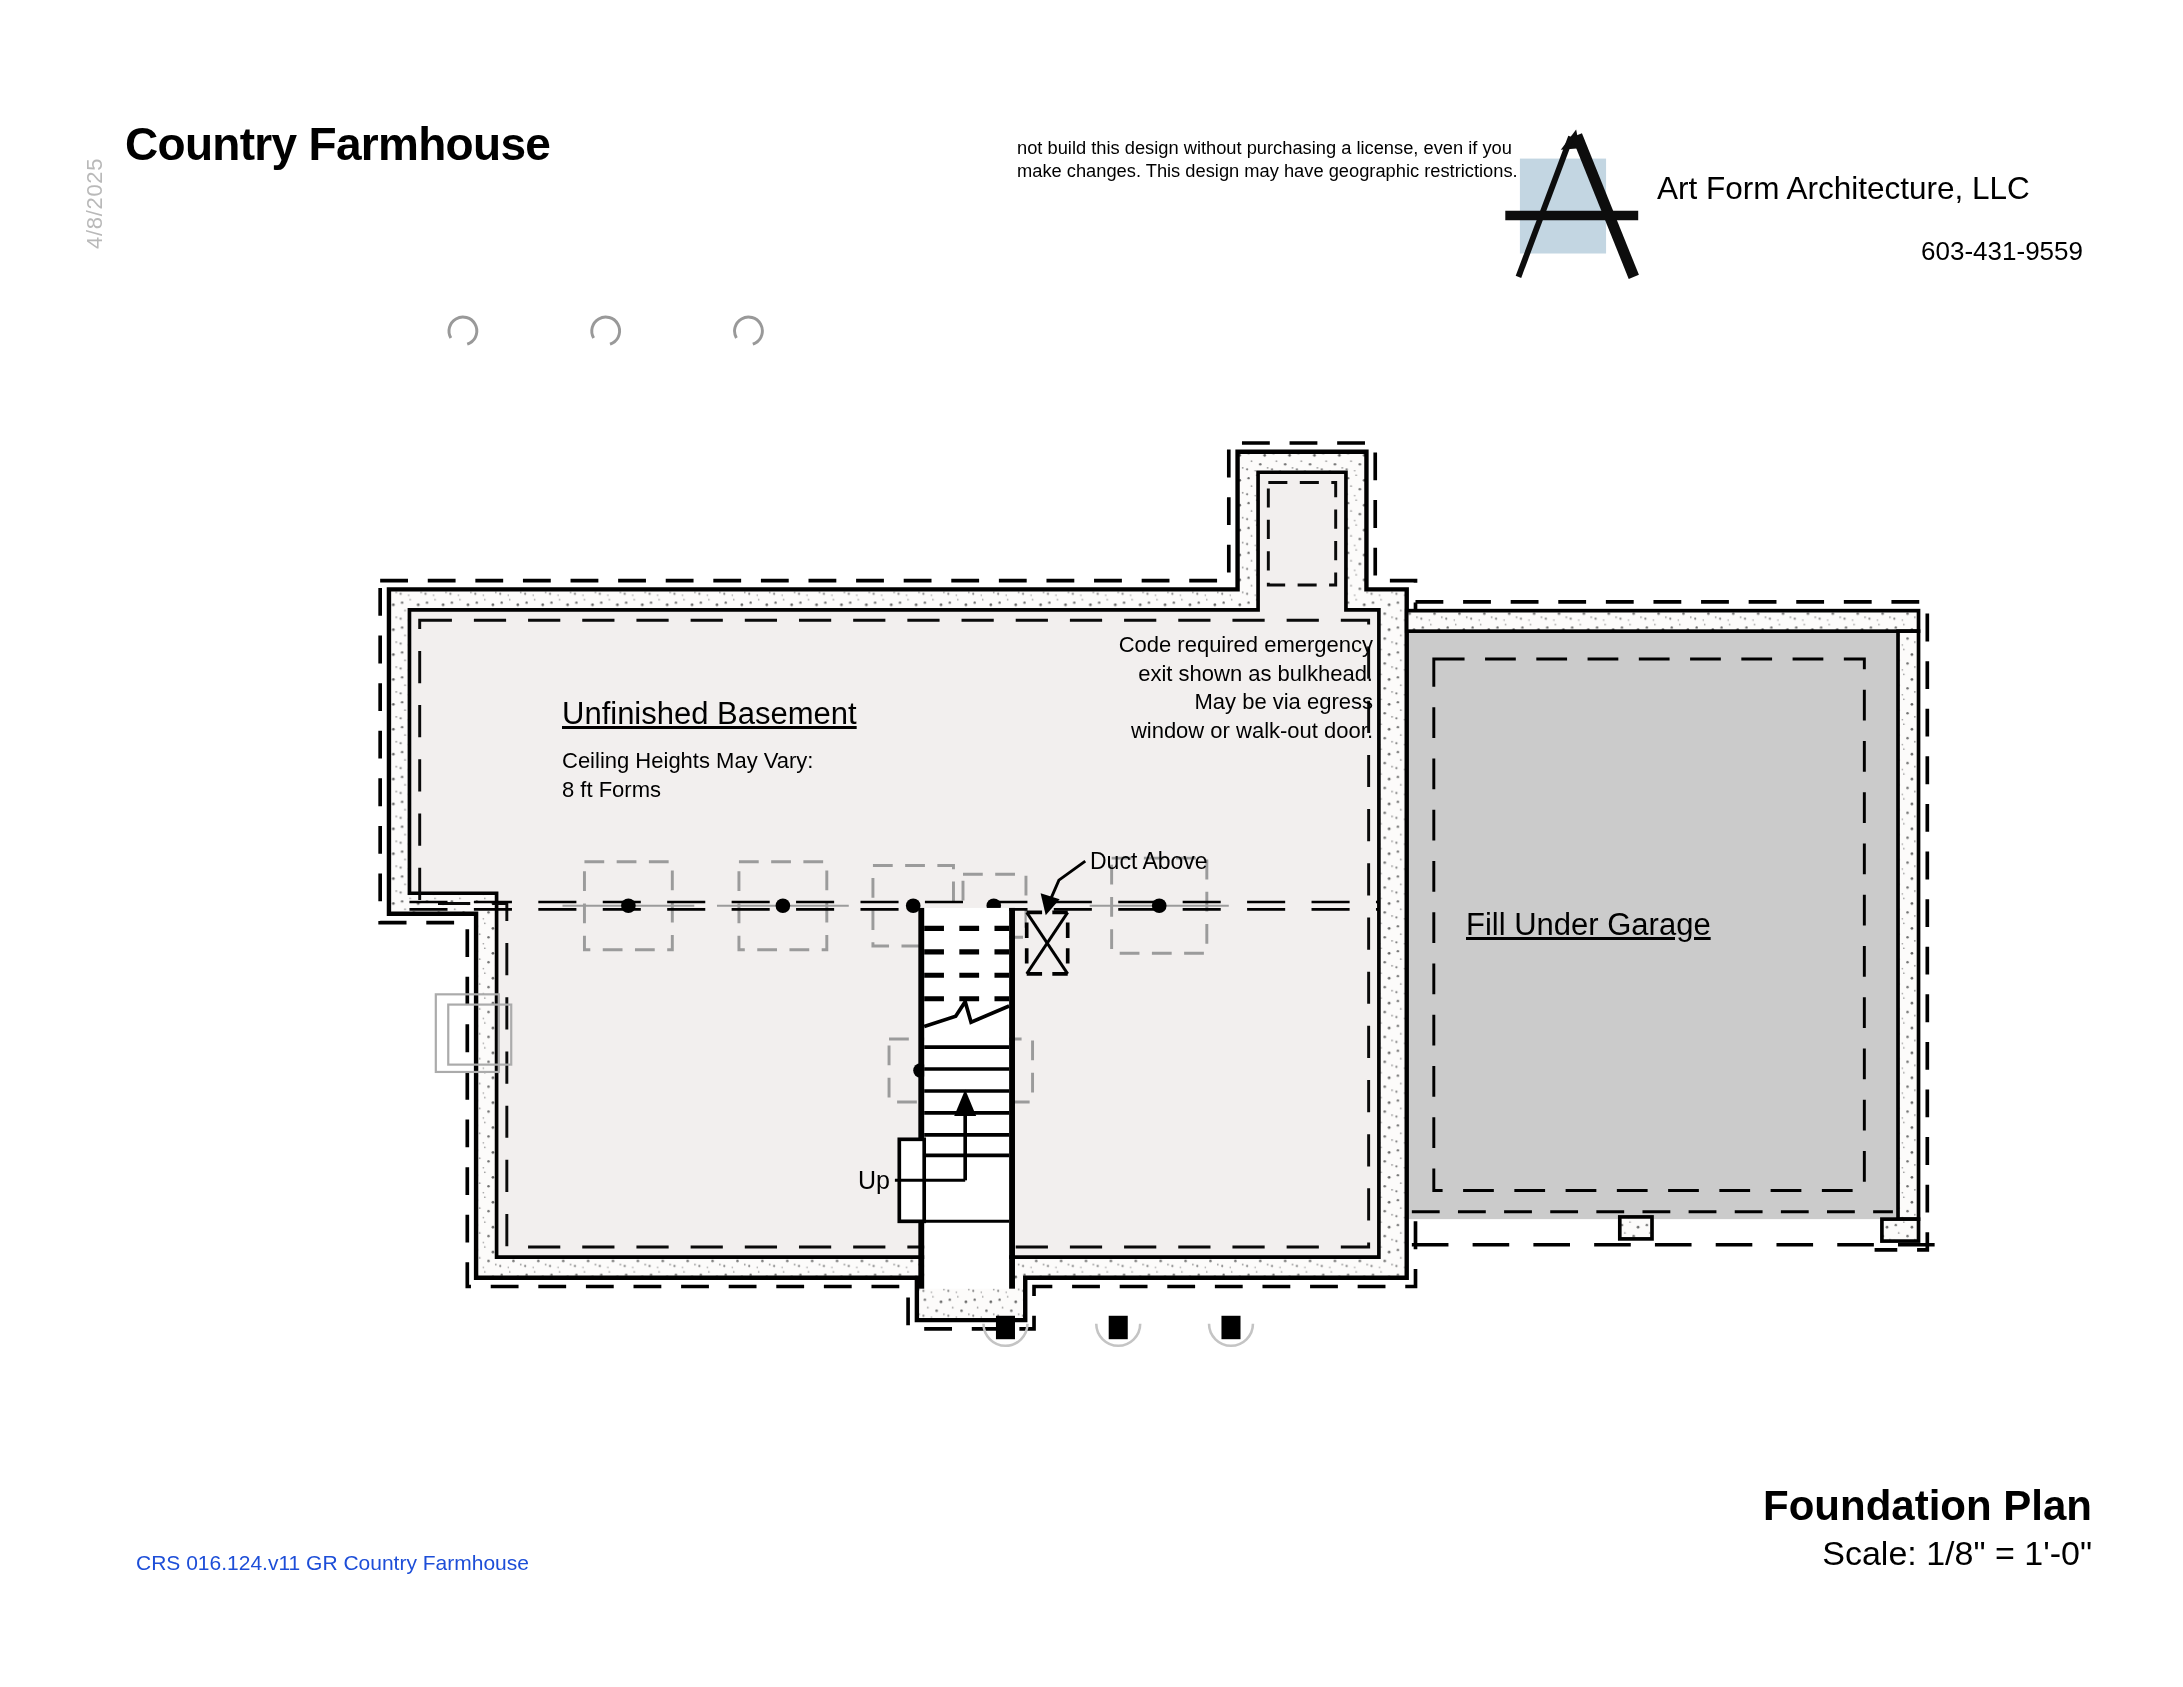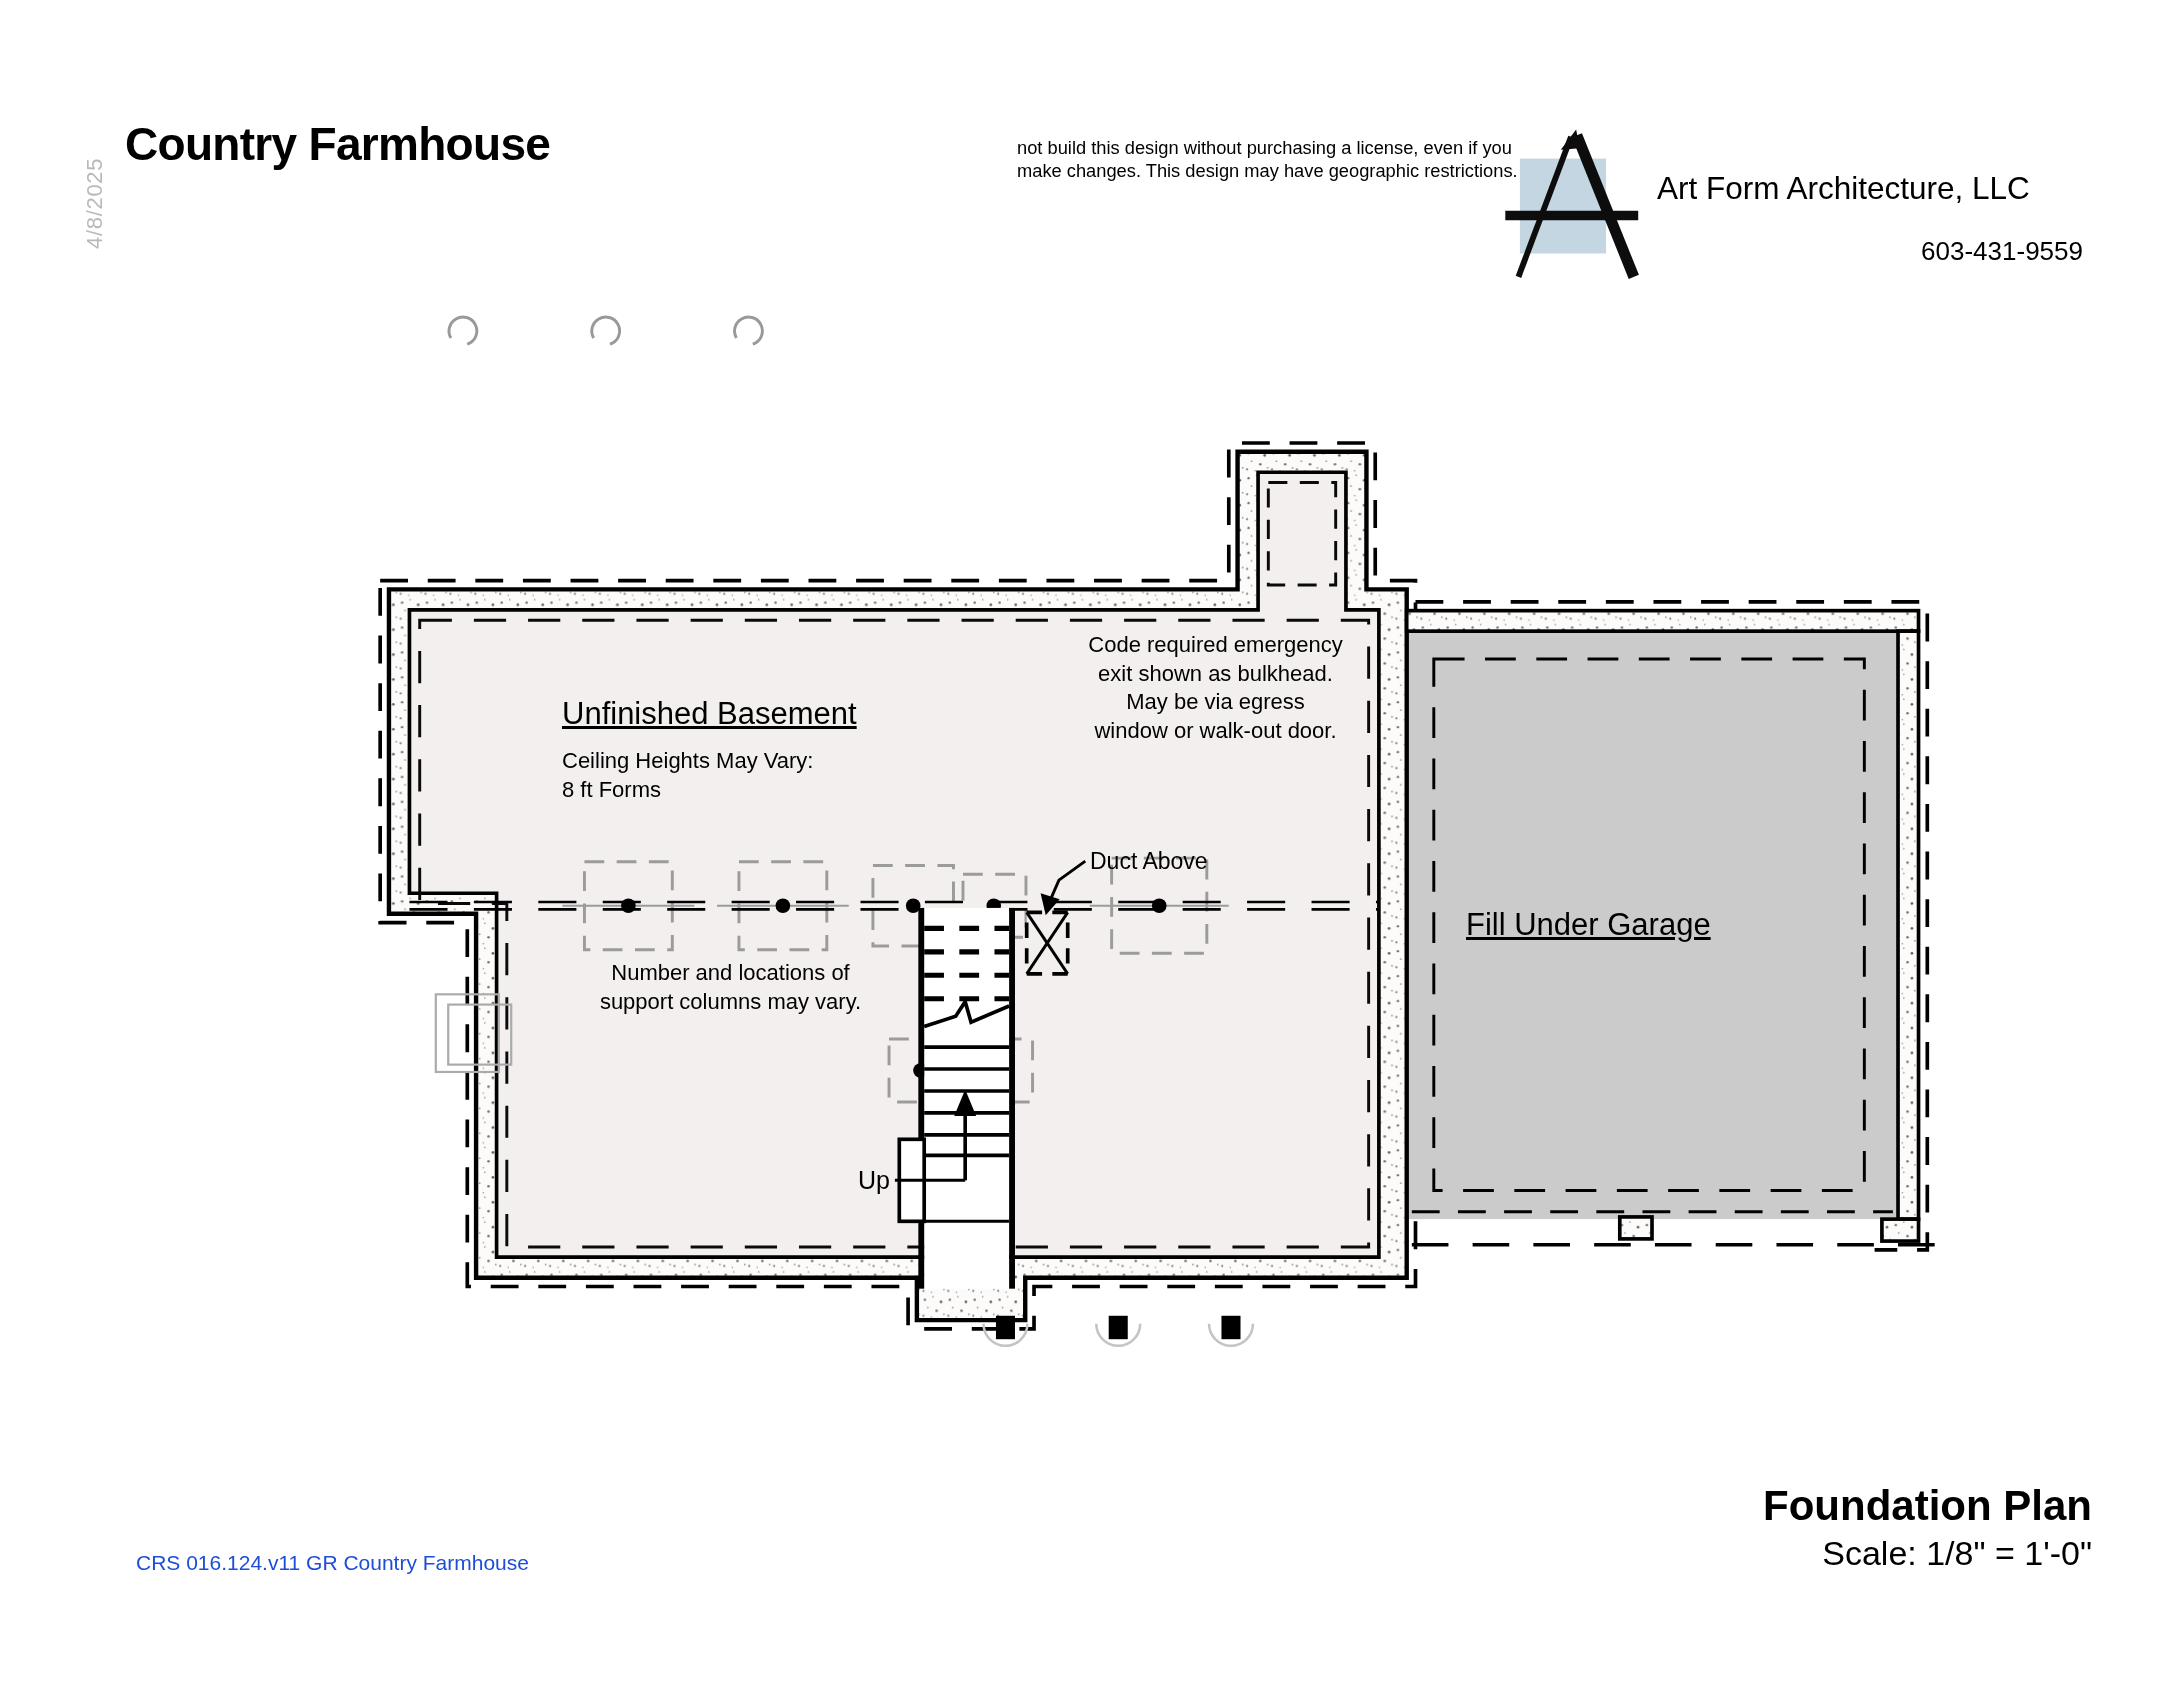--- a/index.html
+++ b/index.html
@@ -7,21 +7,21 @@
         font-family:"Liberation Sans",sans-serif;color:#000;}
   .abs{position:absolute;}
   .title{font-size:46px;font-weight:700;letter-spacing:-0.7px;}
   .subtitle{font-size:34px;}
   .subtitle .paren{font-size:28px;margin-left:10.3px;}
   .sidedate{font-size:22px;color:#b9b9b9;letter-spacing:0.7px;transform:rotate(-90deg);transform-origin:0 0;white-space:nowrap;}
   .copyright{font-size:18.3px;line-height:23px;width:505px;}
   .firm{font-size:31.5px;}
   .phone{font-size:26px;text-align:right;}
   .room-label{font-size:31px;font-weight:400;text-decoration:underline;text-align:left;width:366px;}
-  .note{font-size:22px;line-height:28.6px;text-align:center;width:315px;}
+  .note{font-size:22px;line-height:28.6px;text-align:right;width:315px;}
   .note-wide{font-size:22px;line-height:29px;text-align:left;width:366px;}
   .small-label{font-size:23px;}
   .up-label{font-size:25px;width:48px;text-align:right;}
   .drawing-title-block{text-align:right;}
   .drawing-title{font-size:42px;font-weight:700;}
   .scale{font-size:34px;margin-top:4.4px;}
   .watermark{font-size:21px;color:#1d4ed8;}
   svg{display:block;}
 </style>
 </head>
@@ -164,24 +164,20 @@
     <div>8 ft Forms</div>
   </div>
 
   <div class="abs note" style="left:1058px;top:631px;">
     <div>Code required emergency</div>
     <div>exit shown as bulkhead.</div>
     <div>May be via egress</div>
     <div>window or walk-out door.</div>
   </div>
 
-  <div class="abs note" style="left:573px;top:959px;">
-    <div>Number and locations of</div>
-    <div>support columns may vary.</div>
-  </div>
 
   <div class="abs small-label" style="left:1090px;top:848px;">Duct Above</div>
 
   <div class="abs up-label" style="left:842px;top:1166px;">Up</div>
 
   <div class="abs room-label" style="left:1466px;top:907px;">Fill Under Garage</div>
 
   <div class="abs drawing-title-block" style="right:91px;top:1482px;width:659px;">
     <div class="drawing-title">Foundation Plan</div>
     <div class="scale">Scale: 1/8" = 1'-0"</div>

